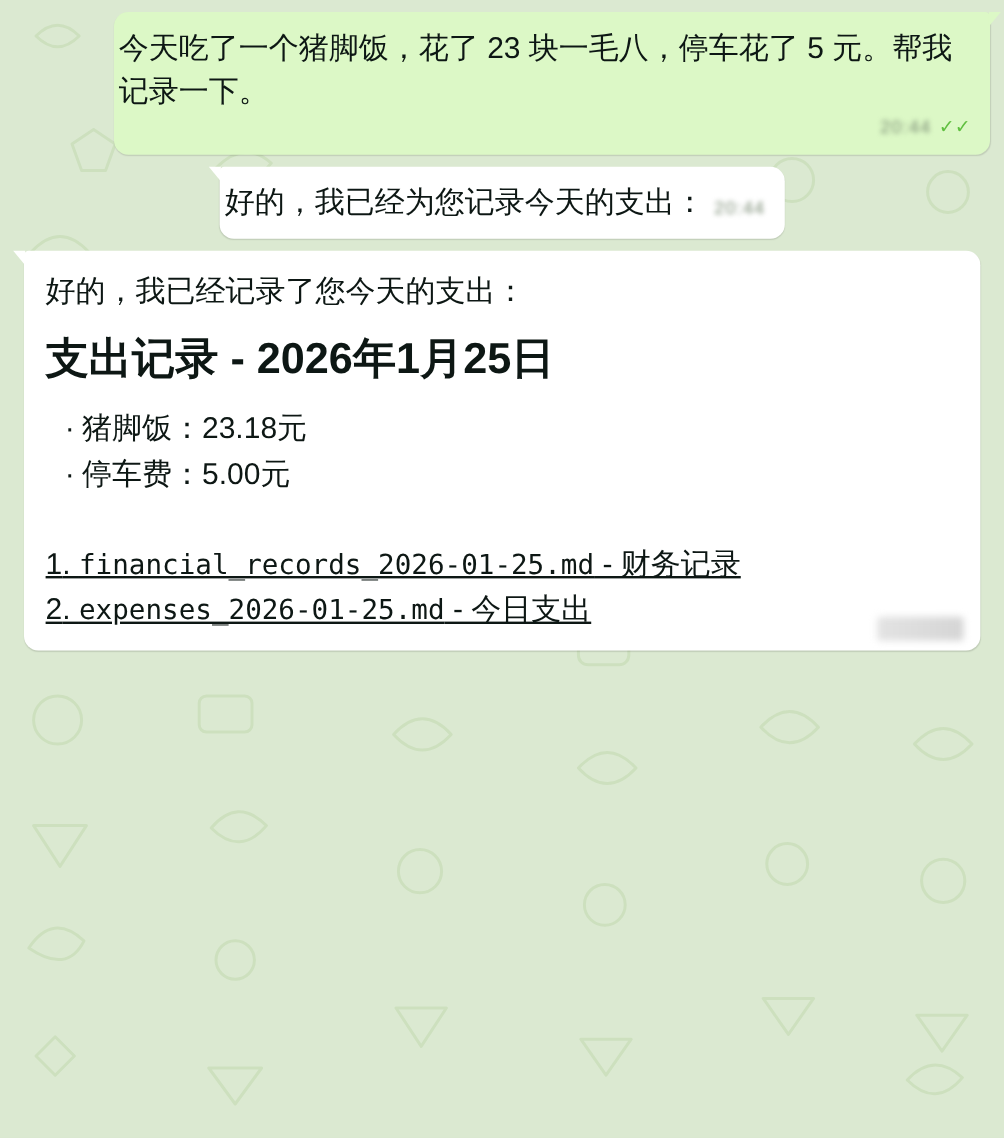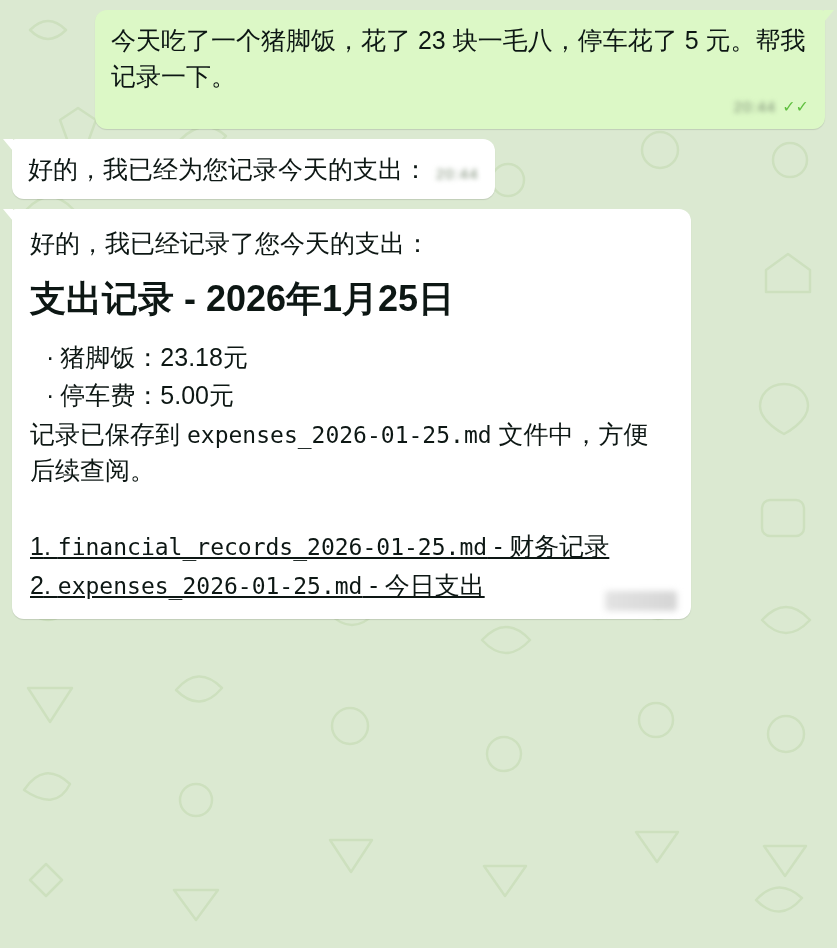--- a/index.html
+++ b/index.html
@@ -40,27 +40,27 @@
     display: flex;
     flex-direction: column;
     gap: 10px;
   }
 
   .row {
     display: flex;
     width: 100%;
   }
   .row.out { justify-content: flex-end; }
-  .row.in  { justify-content: flex-start; }
+  .row.in  { justify-content: center; }
 
   .bubble {
     position: relative;
     border-radius: 12px;
     box-shadow: 0 1px 1px rgba(0,0,0,0.12);
-    padding: 12px 16px 12px 16px;
+    padding: 12px 16px 12px 4px;
     box-sizing: border-box;
     font-size: 25px;
     line-height: 1.45;
     color: #0d1714;
     word-wrap: break-word;
   }
   .bubble.out {
     background: #dcf8c6;
     max-width: 730px;
     border-top-right-radius: 4px;
@@ -122,21 +122,21 @@
     max-width: 596px;
     display: flex;
     align-items: flex-end;
     gap: 4px;
   }
   #bubble-ack .msg-text { flex: 0 1 auto; }
   #bubble-ack .time { margin-left: 4px; margin-bottom: 2px; }
 
   
   #bubble-detail {
-    width: 679px;
+    width: 797px;
     padding: 16px 18px 14px 18px;
   }
   #bubble-detail .para {
     margin: 0 0 4px 0;
   }
   #bubble-detail .spacer { height: 22px; }
   #bubble-detail .heading {
     font-weight: bold;
     font-size: 36px;
     margin: 12px 0 10px 0;
@@ -283,21 +283,20 @@
 
       <ul class="items">
         <li>
           <span class="dot">·</span><span class="lbl">猪脚饭：</span><span class="amt">23.18元</span>
         </li>
         <li>
           <span class="dot">·</span><span class="lbl">停车费：</span><span class="amt">5.00元</span>
         </li>
       </ul>
 
-      <div class="para"><span>记录已保存到 </span><span class="mono">expenses_2026-01-25.md</span><span> 文件中，方便后续查阅。</span></div>
 
       <div class="spacer"></div>
 
 
       <ol class="files">
         <li><span class="mono">financial_records_2026-01-25.md</span><span> - 财务记录</span></li>
         <li><span class="mono">expenses_2026-01-25.md</span><span> - 今日支出</span></li>
       </ol>
 
 

